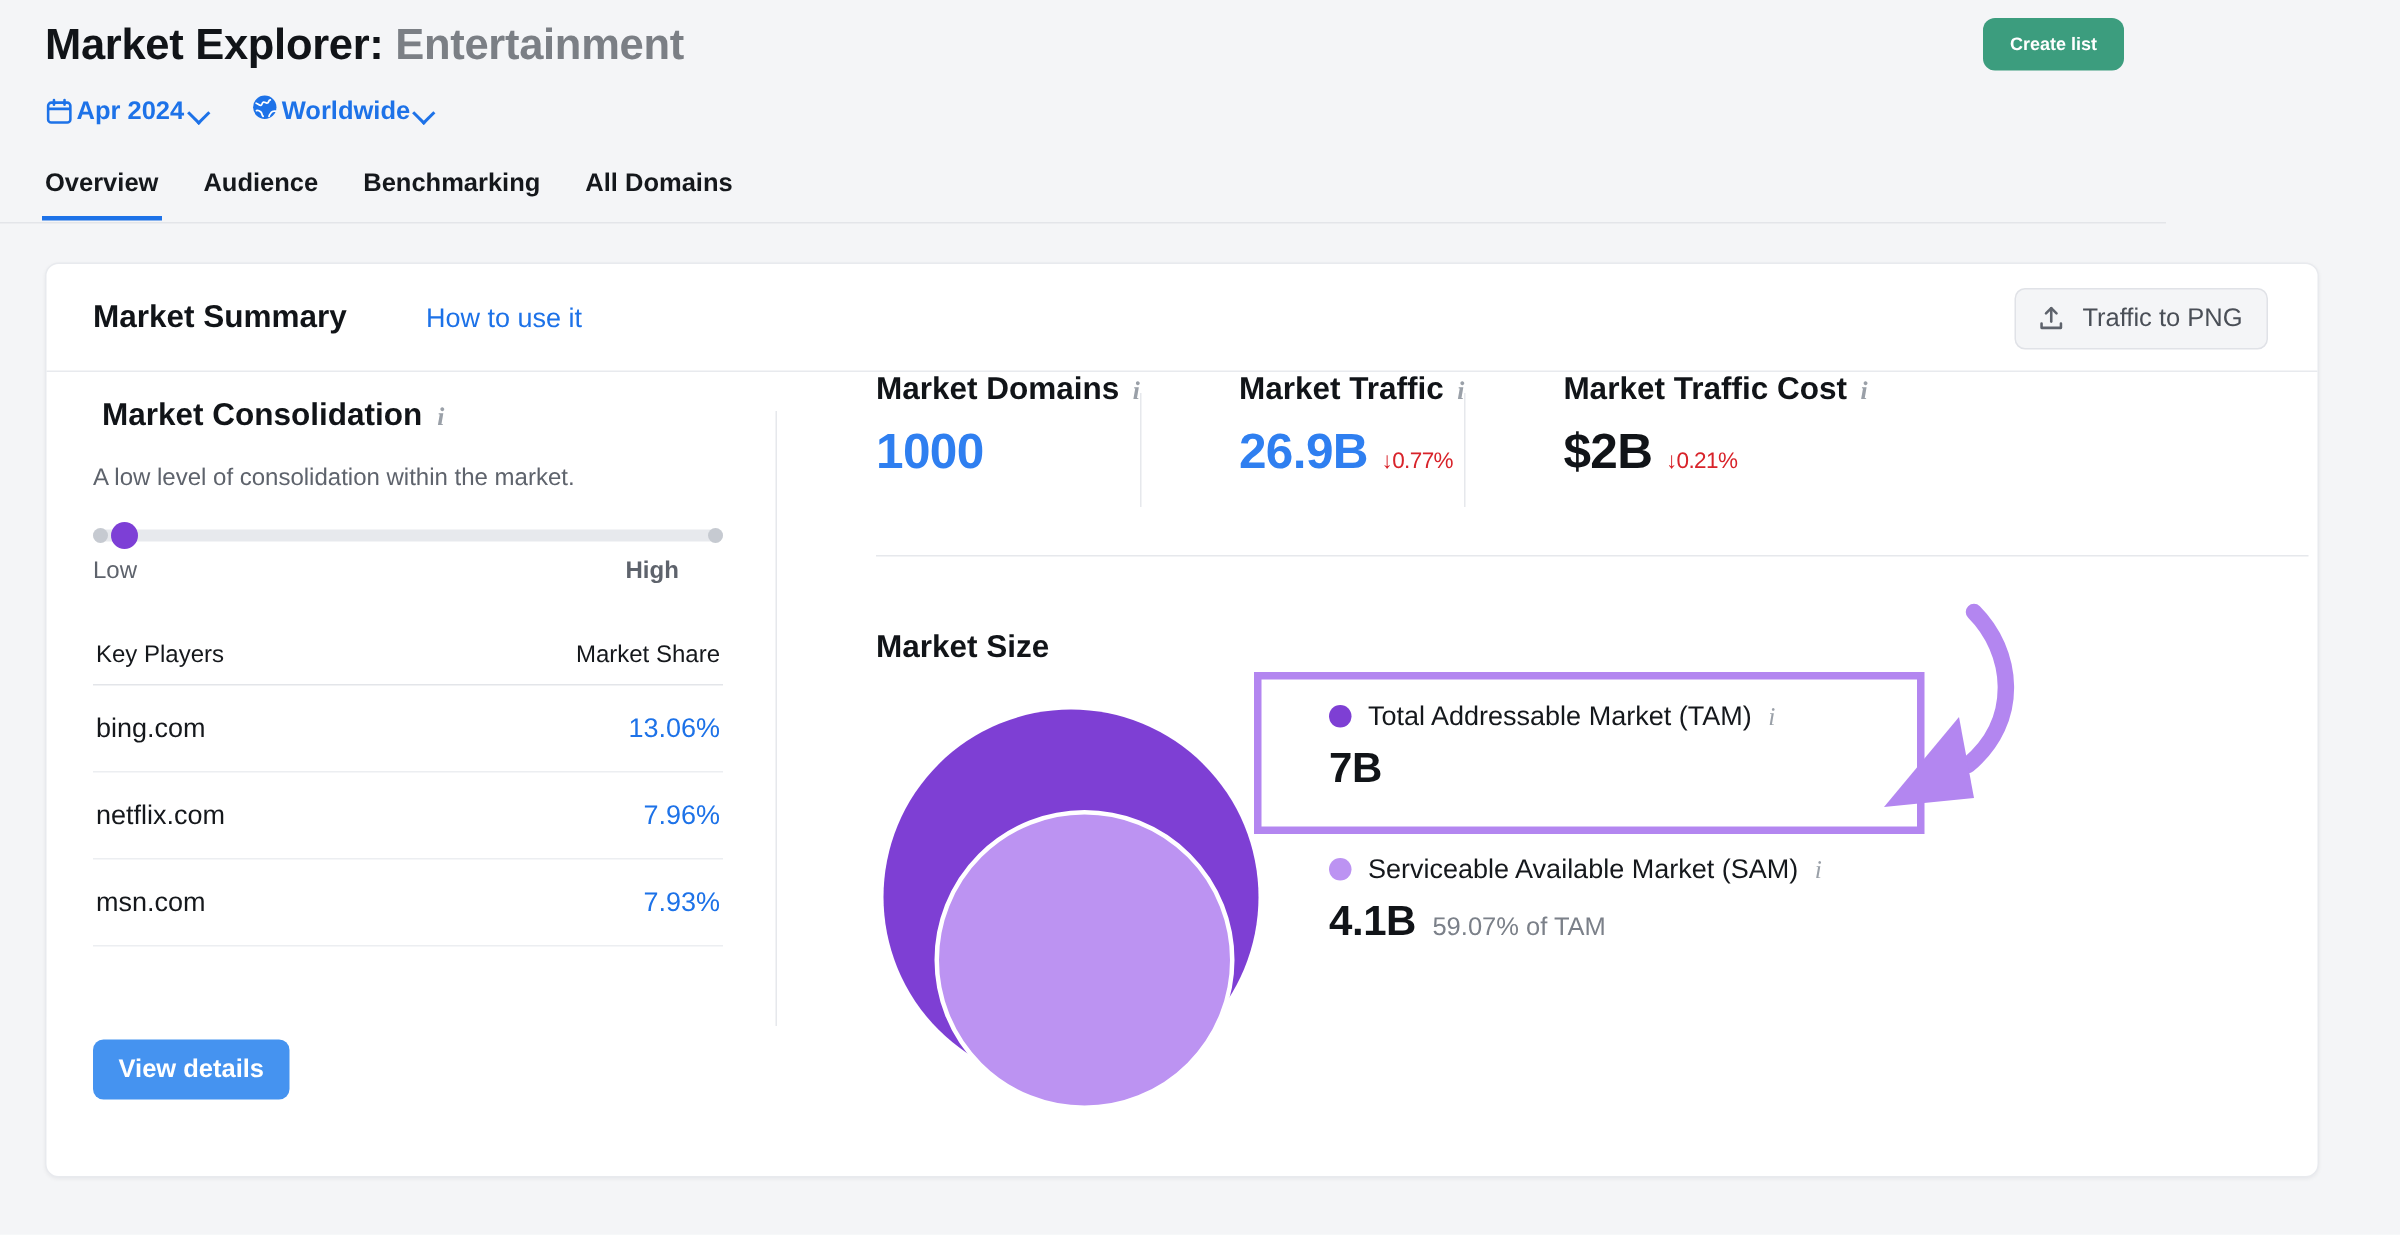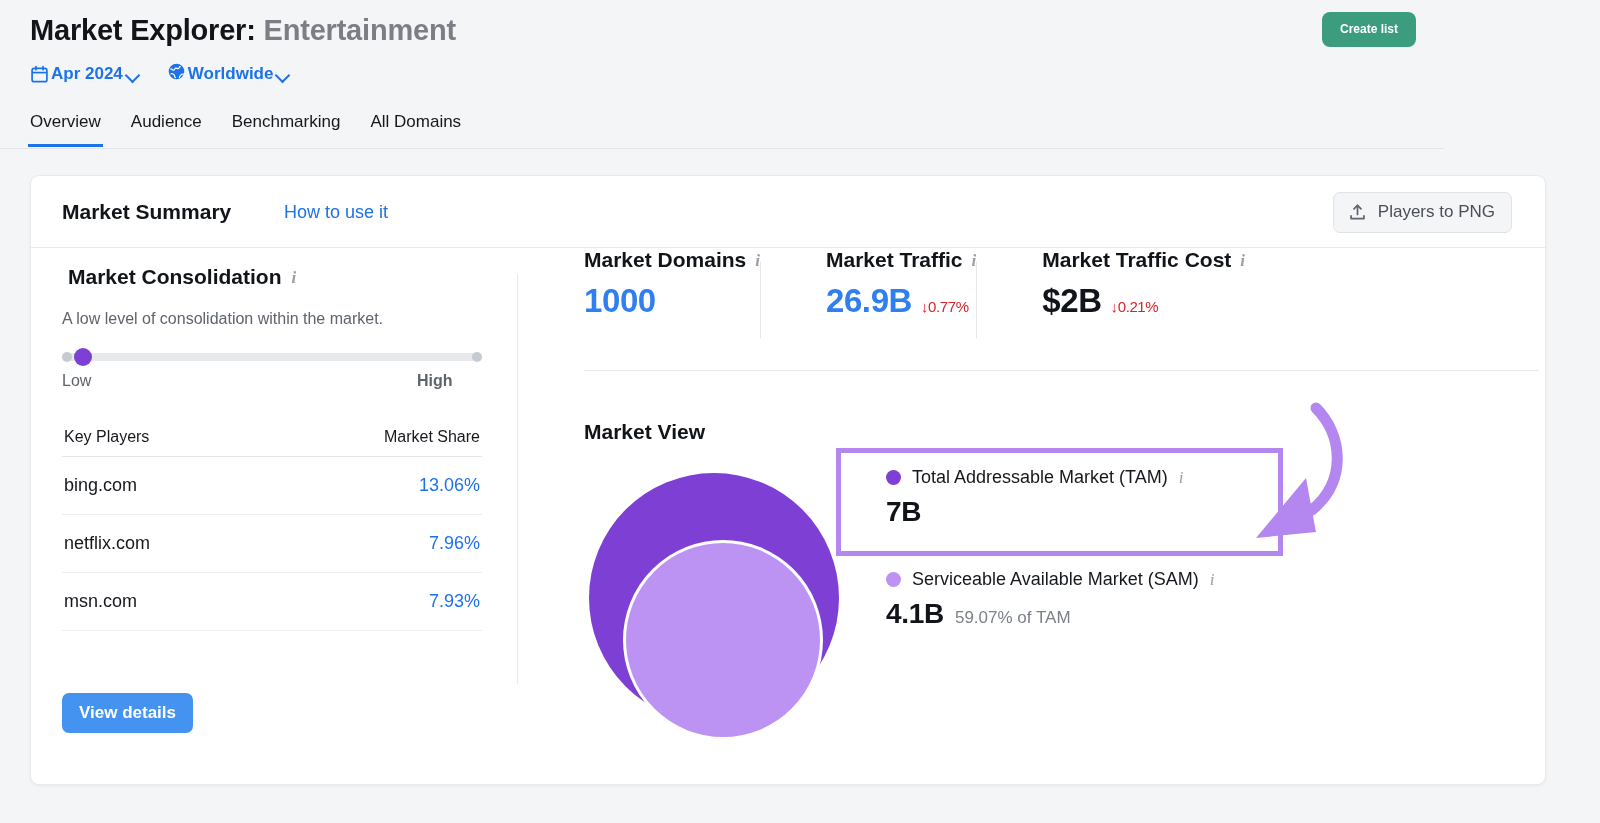--- a/index.html
+++ b/index.html
@@ -41,21 +41,21 @@
     width: 9px; height: 9px;
     border-right: 2.1px solid #1d72e8; border-bottom: 2.1px solid #1d72e8;
     transform: rotate(45deg);
   }
 
   .tabs {
     position: absolute; left: 28px; top: 112px;
     display: flex; align-items: flex-end; gap: 26px;
   }
   .tab {
-    font-size: 17px; font-weight: 400; color: #15181c;
+    font-size: 17px; font-weight: 700; color: #15181c;
     padding: 0 2px 12px 2px; cursor: pointer; white-space: nowrap;
     border-bottom: 3px solid transparent;
   }
   .tab.active { border-bottom-color: #1d72e8; }
   .tabs-rule {
     position: absolute; left: 0; right: 0; top: 148px;
     height: 1px; background: #e3e5e9;
   }
 
   
@@ -269,21 +269,21 @@
       <div class="card-title">Market Summary</div>
       <div class="how-link">How to use it</div>
       <div class="export-btn">
         <span>
           <svg class="upload-ico" viewBox="0 0 20 20">
             <path d="M10 2.6 L10 12" stroke="#5e636c" stroke-width="1.8" stroke-linecap="round"></path>
             <path d="M6.3 6.2 L10 2.5 L13.7 6.2" fill="none" stroke="#5e636c" stroke-width="1.8" stroke-linecap="round" stroke-linejoin="round"></path>
             <path d="M3.2 13.4 L3.2 16.4 L16.8 16.4 L16.8 13.4" fill="none" stroke="#5e636c" stroke-width="1.8" stroke-linecap="round" stroke-linejoin="round"></path>
           </svg>
         </span>
-        <span>Players to PNG</span>
+        <span>Traffic to PNG</span>
       </div>
     </div>
 
     <div class="col-left">
       <div class="mc-title">
         <span>Market Consolidation</span>
         <span class="info-i">i</span>
       </div>
       <div class="mc-desc">A low level of consolidation within the market.</div>
 
@@ -353,21 +353,21 @@
           </div>
           <div class="kpi-value dark">
             <span>$2B</span>
             <span class="delta">↓0.21%</span>
           </div>
         </div>
       </div>
 
       <div class="hr-right"></div>
 
-      <div class="ms-title">Market View</div>
+      <div class="ms-title">Market Size</div>
 
       <div class="bubbles">
         <div class="bub-tam"></div>
         <div class="bub-sam"></div>
       </div>
 
       <div class="legend">
         <div class="tam-box"></div>
 
         <div class="tam-inner">

